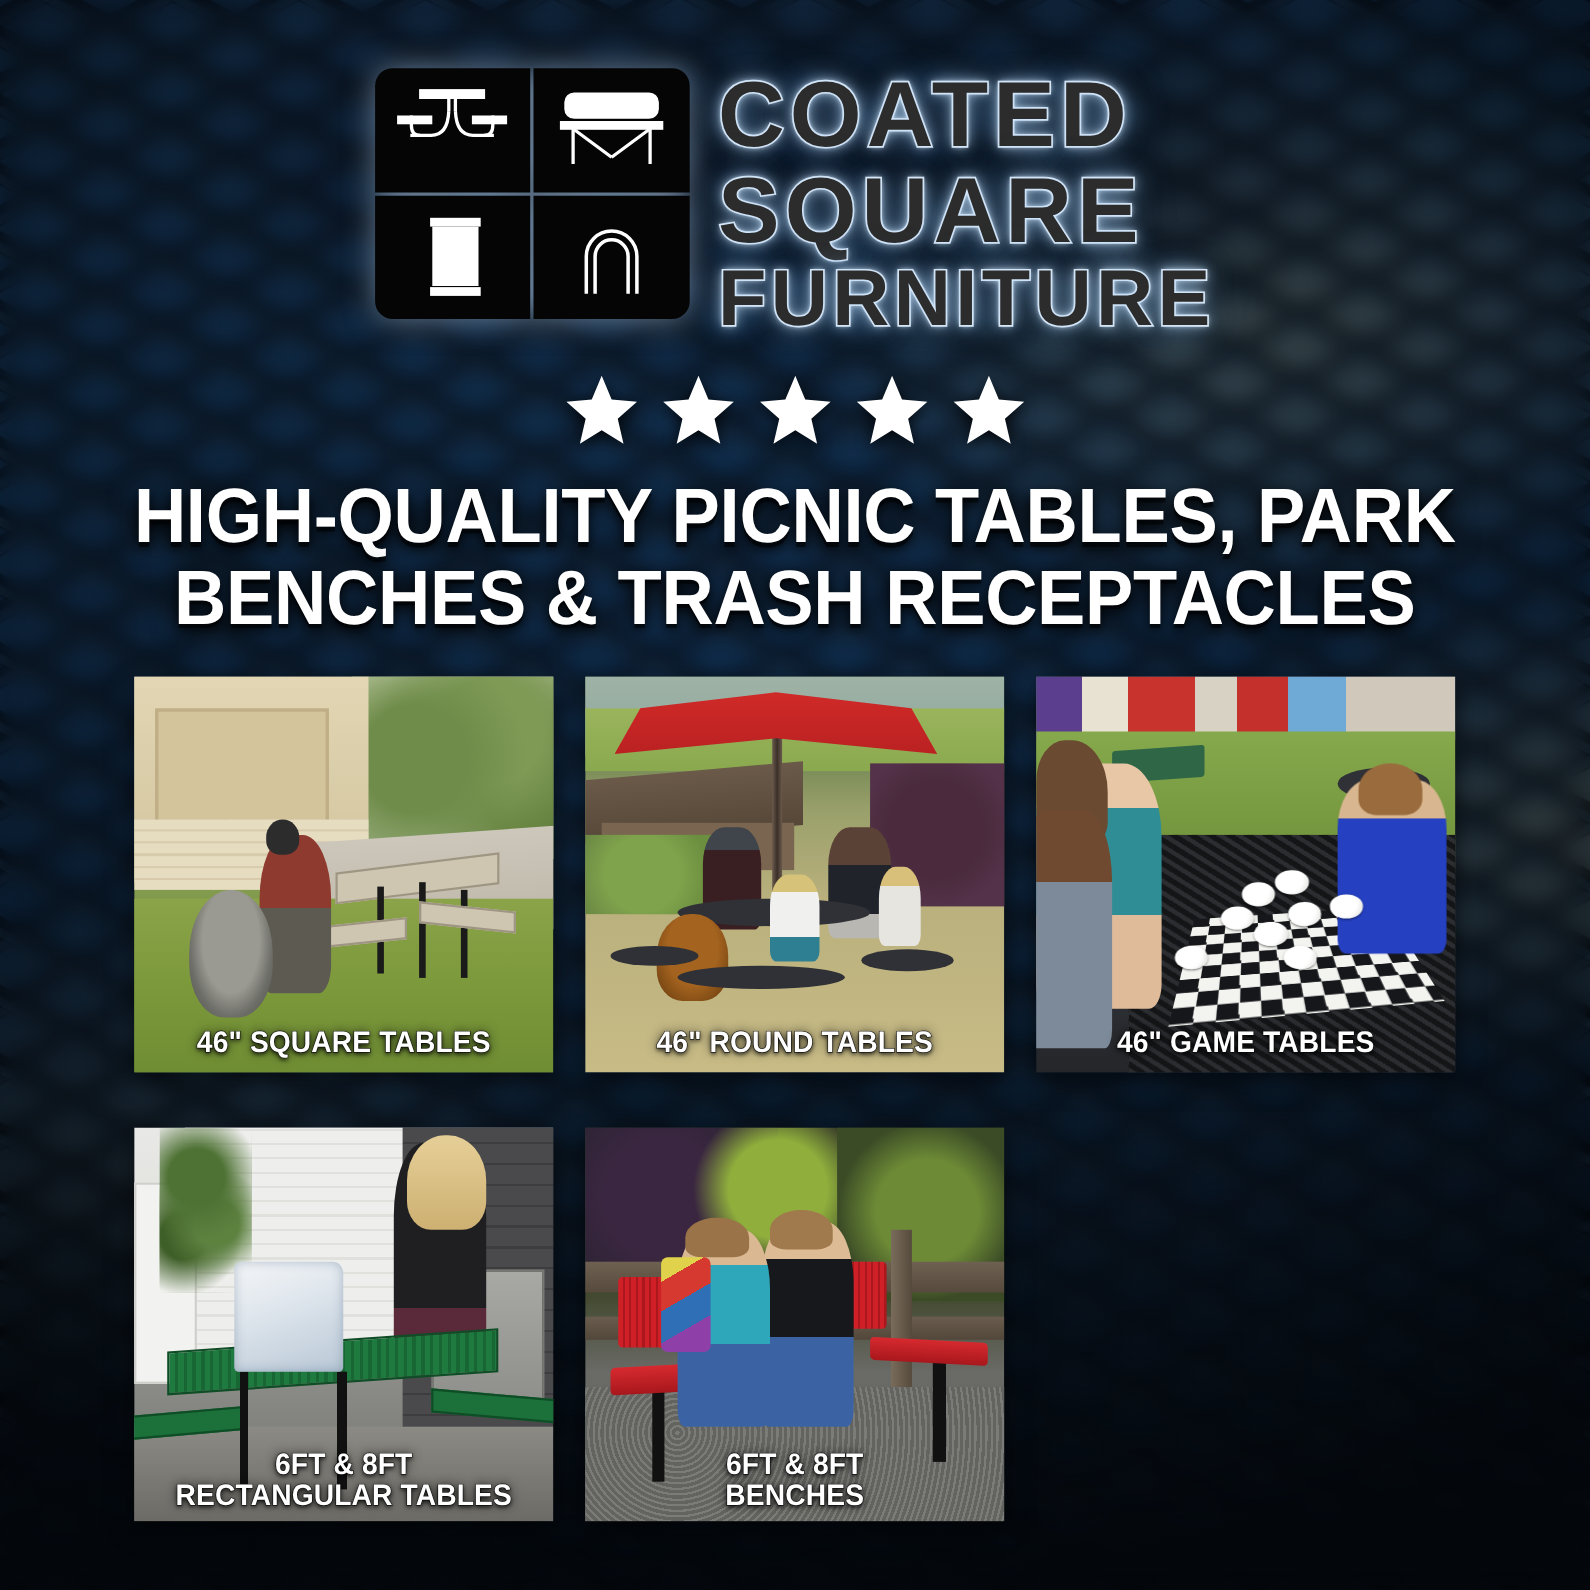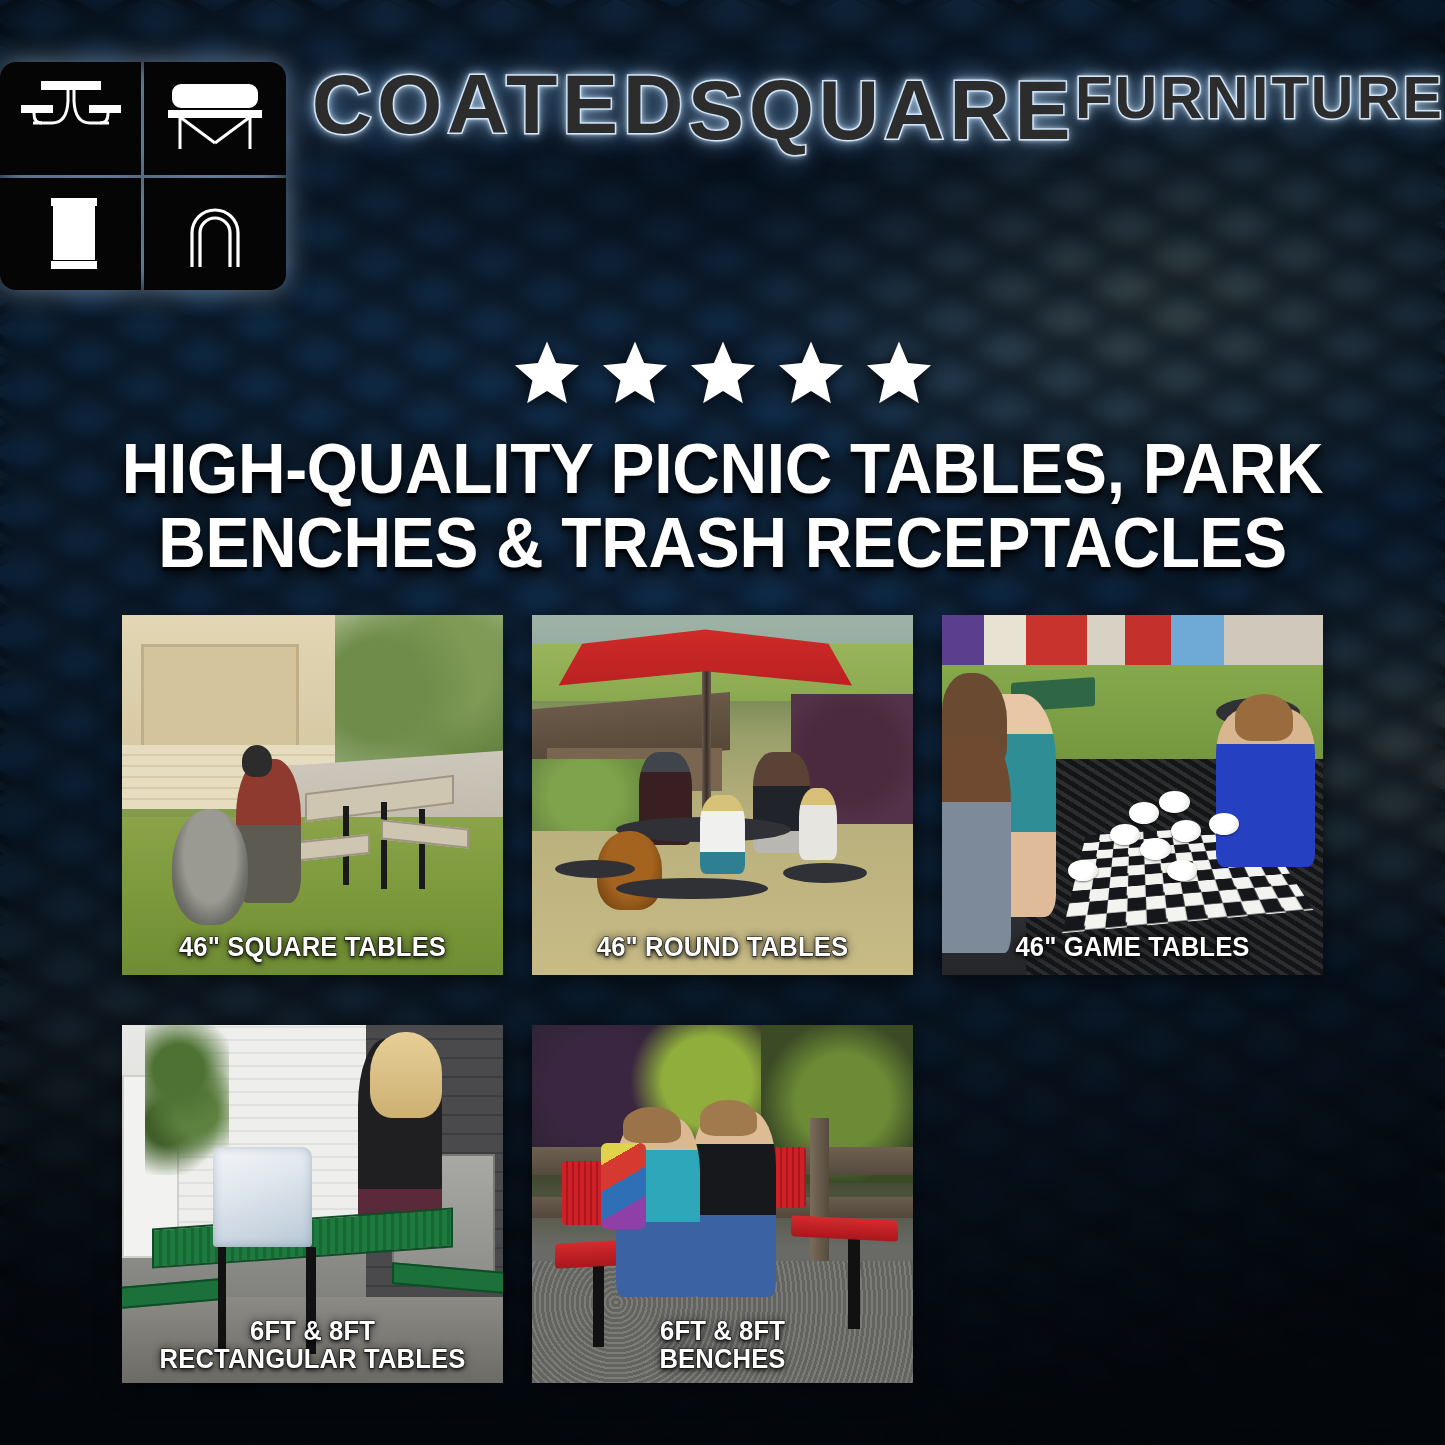--- a/index.html
+++ b/index.html
@@ -120,21 +120,21 @@
     justify-content: center;
   }
   .logo-cell svg { display:block; }
   .lc-tl { border-top-left-radius: 16px; }
   .lc-tr { border-top-right-radius: 16px; }
   .lc-bl { border-bottom-left-radius: 16px; }
   .lc-br { border-bottom-right-radius: 16px; }
 
   .logo-words {
     display: flex;
-    flex-direction: row;
+    flex-direction: column;
     align-items: flex-start;
     justify-content: flex-start;
     padding-top: 2px;
   }
   .logo-word {
     font-family: "Liberation Sans", sans-serif;
     font-weight: 700;
     color: #2c2c2c;
     letter-spacing: 0.055em;
     line-height: 0.96;
@@ -142,21 +142,21 @@
     paint-order: stroke fill;
     text-shadow:
       0 0 5px rgba(225,240,255,0.95),
       0 0 12px rgba(185,215,245,0.85),
       0 0 24px rgba(140,185,230,0.55),
       0 0 42px rgba(110,160,215,0.35);
     white-space: nowrap;
   }
   .lw-1 { font-size: 84px; }
   .lw-2 { font-size: 84px; margin-top: 6px; }
-  .lw-3 { font-size: 59px; margin-top: 6px; }
+  .lw-3 { font-size: 72px; margin-top: 6px; }
 
   
   .stars {
     position: absolute;
     top: 338px;
     left: 0;
     width: 1445px;
     display: flex;
     justify-content: center;
     gap: 16px;

